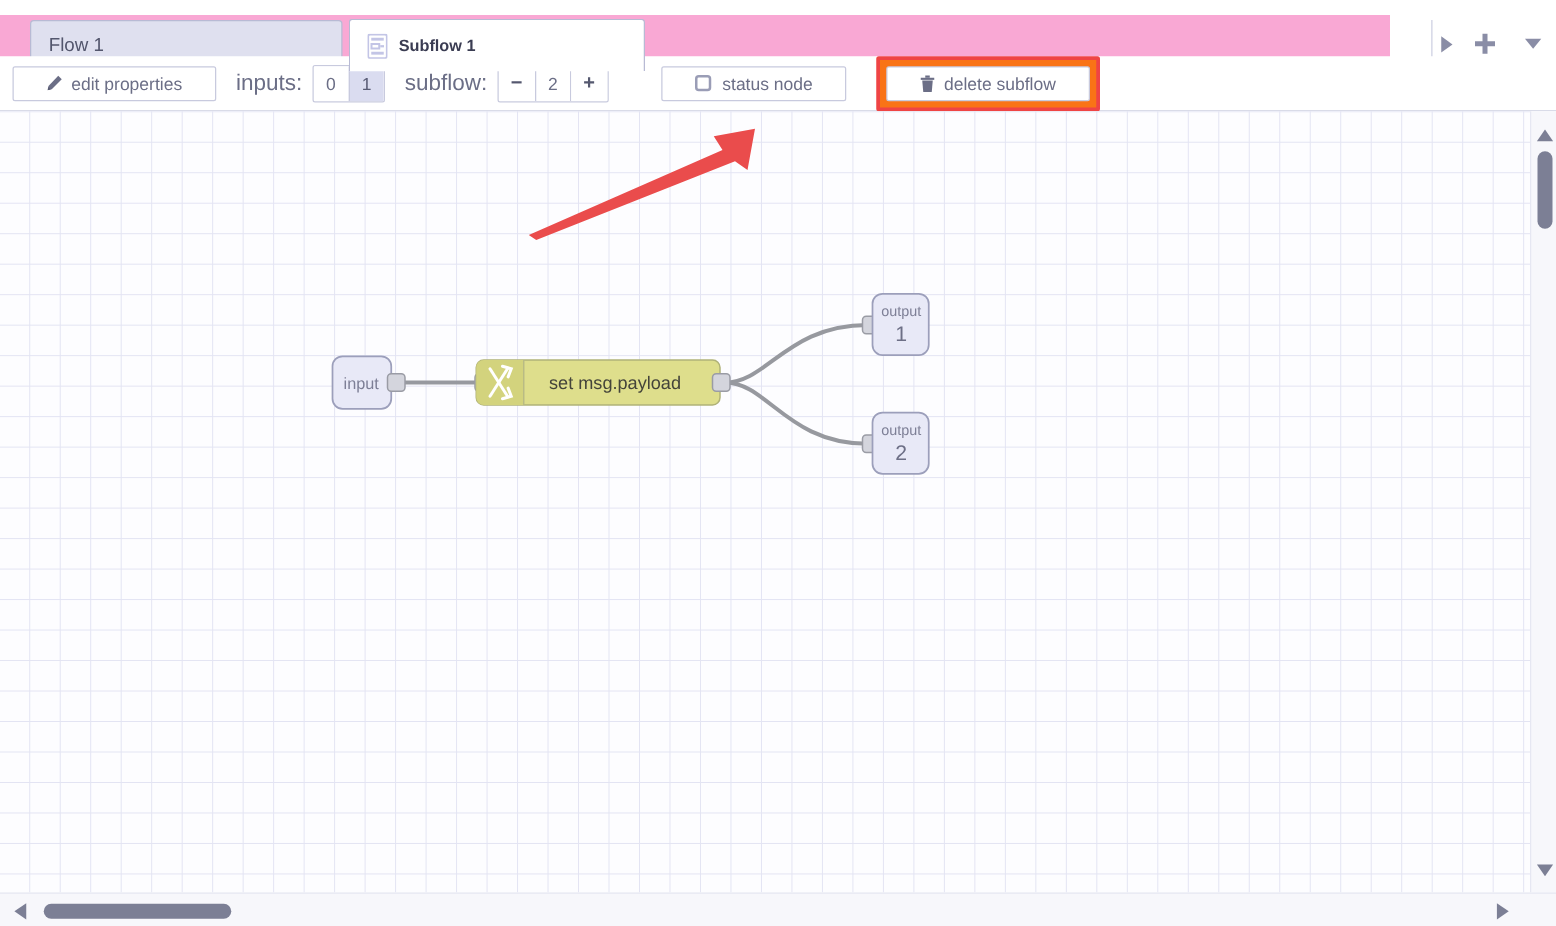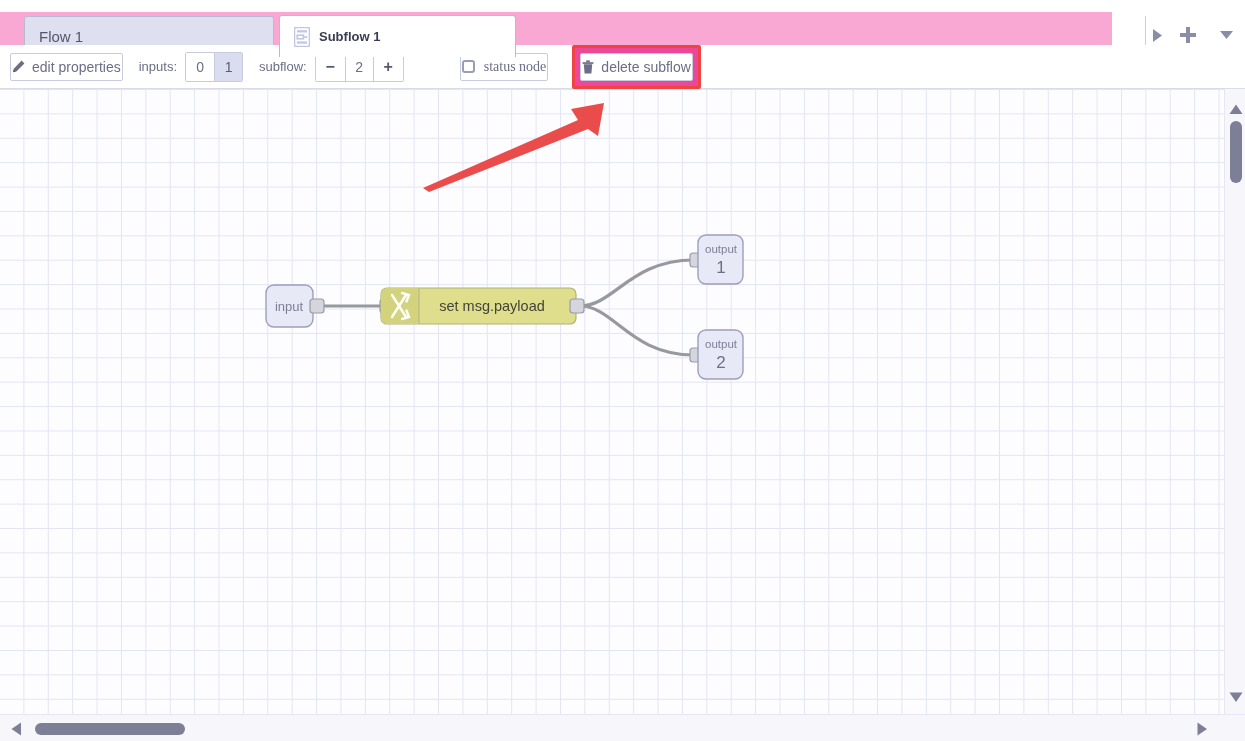--- a/index.html
+++ b/index.html
@@ -99,29 +99,29 @@
     color: #6b6e86;
   }
   .btn {
     box-sizing: border-box;
     border: 1px solid #c8cade;
     background: #ffffff;
     color: #6b6e86;
     font-size: 14px;
     font-family: "Liberation Sans", sans-serif;
     height: 28px;
-    padding: 0 1px;
+    padding: 0 26px;
     display: inline-flex;
     align-items: center;
     border-radius: 2px;
     cursor: pointer;
     white-space: nowrap;
   }
   .btn .ico { margin-right: 7px; display: inline-flex; align-items: center; }
-  .tb-label { margin: 0 8px 0 16px; color: #6b6e86; font-size: 13px; }
+  .tb-label { margin: 0 8px 0 16px; color: #6b6e86; font-size: 18px; }
   .segmented {
     display: inline-flex;
     height: 28px;
     border: 1px solid #c8cade;
     border-radius: 2px;
     overflow: hidden;
   }
   .seg {
     width: 28px;
     display: flex; align-items: center; justify-content: center;
@@ -148,39 +148,38 @@
   }
   .stepper .sval {
     width: 29px;
     display: flex; align-items: center; justify-content: center;
     background: #ffffff; color: #6b6e86; font-size: 14px;
     border-left: 1px solid #c8cade;
     border-right: 1px solid #c8cade;
     box-sizing: border-box;
   }
   .checkbox-btn {
-    margin-left: 56px;
-    font-family: Liberation Serif, serif;
+    margin-left: 42px;
   }
   .cbox {
     width: 13px; height: 13px;
     border: 2px solid #9a9db6;
     border-radius: 3px;
     margin-right: 9px;
     box-sizing: border-box;
     background: #fff;
     flex: 0 0 auto;
   }
   .delete-wrap {
     position: relative;
     margin-left: 24px;
     padding: 5px;
     border: 3px solid #ef4444;
     border-radius: 2px;
-    background: #ec4899;
+    background: #f97316;
     box-sizing: border-box;
   }
   .delete-wrap .btn { border: 1px solid #c8cade; }
 
   
   .canvas {
     position: absolute;
     left: 0; top: 89px;
     width: 1224px; height: 625px;
     overflow: hidden;

